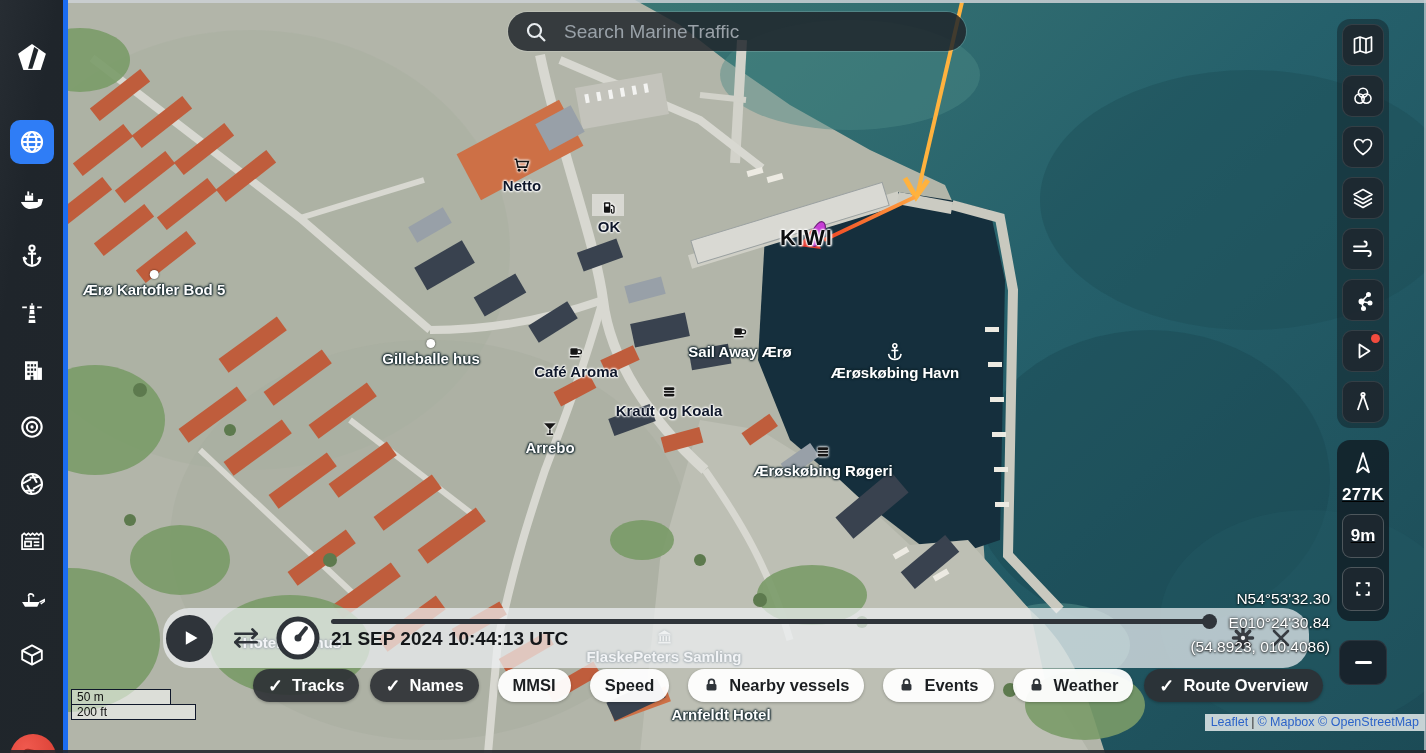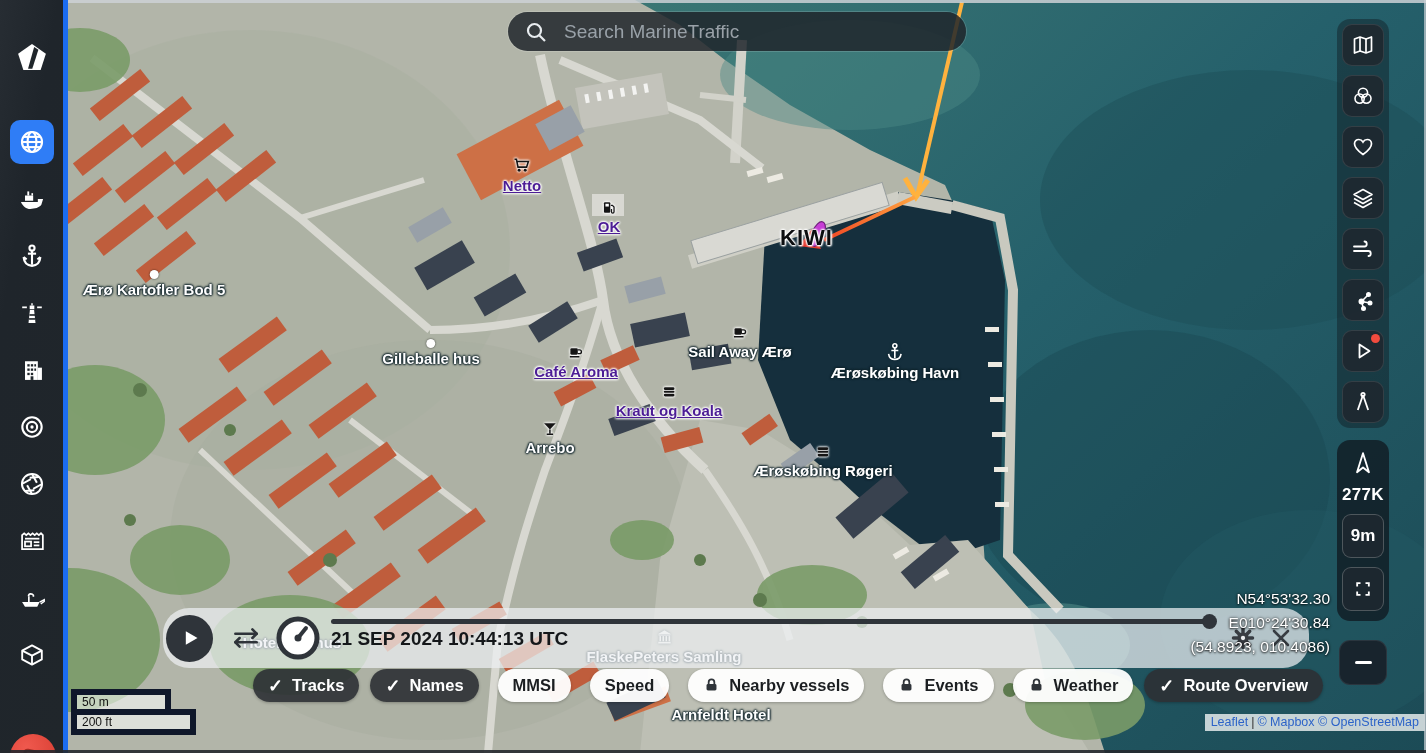--- a/index.html
+++ b/index.html
@@ -28,21 +28,21 @@
   .search svg{flex:0 0 auto;margin-right:14px;}
   .search input{flex:1;background:transparent;border:none;outline:none;color:#dfe4e8;font-size:19px;font-family:"Liberation Sans",sans-serif;}
   .search input::placeholder{color:#99a1a8;}
 
   
   .rt-panel{position:absolute;right:37px;top:19px;width:52px;border-radius:13px;background:rgba(16,26,34,.45);
     padding:5px;display:flex;flex-direction:column;gap:9px;align-items:center;box-sizing:border-box;z-index:30;}
   .rt-btn{width:42px;height:42px;border-radius:10px;background:rgba(30,40,48,.92);border:1px solid rgba(255,255,255,.10);
     display:flex;align-items:center;justify-content:center;cursor:pointer;position:relative;box-sizing:border-box;}
   .rt-panel2{position:absolute;right:37px;top:440px;width:52px;border-radius:13px;background:rgba(16,26,34,.8);
-    padding:10px 4px;display:flex;flex-direction:column;gap:9px;align-items:center;box-sizing:border-box;z-index:30;}
+    padding:10px 4px;display:flex;flex-direction:column;gap:9px;align-items:center;box-sizing:border-box;z-index:30;text-decoration:underline;}
   .rt-count{color:#fff;font-weight:bold;font-size:17px;letter-spacing:.3px;}
   .rt-smallbtn{width:42px;height:44px;border-radius:9px;border:1px solid rgba(255,255,255,.22);background:rgba(30,40,48,.9);
     display:flex;align-items:center;justify-content:center;color:#fff;font-weight:bold;font-size:17px;cursor:pointer;box-sizing:border-box;}
   .rt-minus{position:absolute;right:39px;top:640px;width:48px;height:45px;border-radius:11px;background:rgba(24,33,41,.92);
     border:1px solid rgba(255,255,255,.08);display:flex;align-items:center;justify-content:center;cursor:pointer;z-index:30;box-sizing:border-box;}
   .rt-minus div{width:17px;height:3px;background:#fff;border-radius:2px;}
   .red-dot{position:absolute;right:3px;top:3px;width:9px;height:9px;border-radius:50%;background:#f24b3e;}
 
   
   .coords{position:absolute;right:96px;top:587px;text-align:right;color:#fff;font-size:15.5px;line-height:24px;
@@ -65,35 +65,35 @@
   .chips{position:absolute;left:253px;top:669px;display:flex;gap:11px;z-index:26;}
   .chip{height:33px;border-radius:17px;display:flex;align-items:center;gap:9px;padding:0 15px;font-size:16.5px;
     font-weight:bold;cursor:pointer;white-space:nowrap;box-shadow:0 1px 3px rgba(0,0,0,.25);}
   .chip.on{background:rgba(44,48,52,.9);color:#fff;}
   .chip.off{background:rgba(255,255,255,.95);color:#1b1e21;margin-left:8px;}
   .chip .ck{font-size:18px;line-height:1;}
   .chip svg{flex:0 0 auto;}
 
   
   .scale{position:absolute;left:71px;top:689px;z-index:22;font-size:12px;color:#111;}
-  .scale div{background:rgba(255,255,255,.55);border:6px solid #0f172a;padding:0 5px;line-height:14px;box-sizing:border-box;}
+  .scale div{background:rgba(255,255,255,.55);border:1px solid #0f172a;padding:0 5px;line-height:14px;box-sizing:border-box;}
   .scale .m{width:100px;border-bottom:none;}
   .scale .ft{width:125px;}
 
   
   .attrib{position:absolute;right:1px;top:714px;background:rgba(255,255,255,.75);padding:1px 6px 2px;font-size:12.5px;color:#444;z-index:22;}
   .attrib a{color:#2c63c8;text-decoration:none;cursor:pointer;}
   .attrib .sep{margin:0 3px;color:#333;}
 
   
   .map-label{position:absolute;transform:translateX(-50%);text-align:center;z-index:10;font-size:15px;font-weight:bold;
     white-space:nowrap;pointer-events:none;line-height:17px;}
   .map-label .mi{display:flex;justify-content:center;margin-bottom:2px;}
   .map-label.light{color:#fff;text-shadow:0 1px 2px rgba(16,36,44,.95),0 -1px 2px rgba(16,36,44,.85),1px 0 2px rgba(16,36,44,.85),-1px 0 2px rgba(16,36,44,.85);}
-  .map-label.dark{color:#4c1d95;text-shadow:0 1px 2px #fff,0 -1px 2px #fff,1px 0 2px #fff,-1px 0 2px #fff;text-decoration:underline;}
+  .map-label.dark{color:#0f172a;text-shadow:0 1px 2px #fff,0 -1px 2px #fff,1px 0 2px #fff,-1px 0 2px #fff;}
   .mi-dark{filter:drop-shadow(0 0 1px #fff) drop-shadow(0 0 1px #fff);}
   .mi-light{filter:drop-shadow(0 0 1.5px rgba(10,30,40,.9));}
   .poi-dot{width:9px;height:9px;border-radius:50%;background:#fff;box-shadow:0 0 2px rgba(0,0,0,.7);}
   .kiwi{position:absolute;left:780px;top:225px;z-index:12;font-size:22px;font-weight:bold;letter-spacing:1px;color:#0c0e10;
     text-shadow:0 1px 2px #fff,0 -1px 2px #fff,1px 0 2px #fff,-1px 0 2px #fff,1px 1px 2px #fff;pointer-events:none;text-align:center;}
 
   
   .help-bubble{position:absolute;left:10px;top:734px;width:46px;height:46px;border-radius:50%;z-index:50;cursor:pointer;
     background:radial-gradient(circle at 35% 30%,#f0594e,#d43a2e);display:flex;align-items:center;justify-content:center;}
   .help-bubble div{width:16px;height:16px;border:3px solid #a32b22;border-radius:4px;transform:rotate(12deg);margin-top:8px;}

